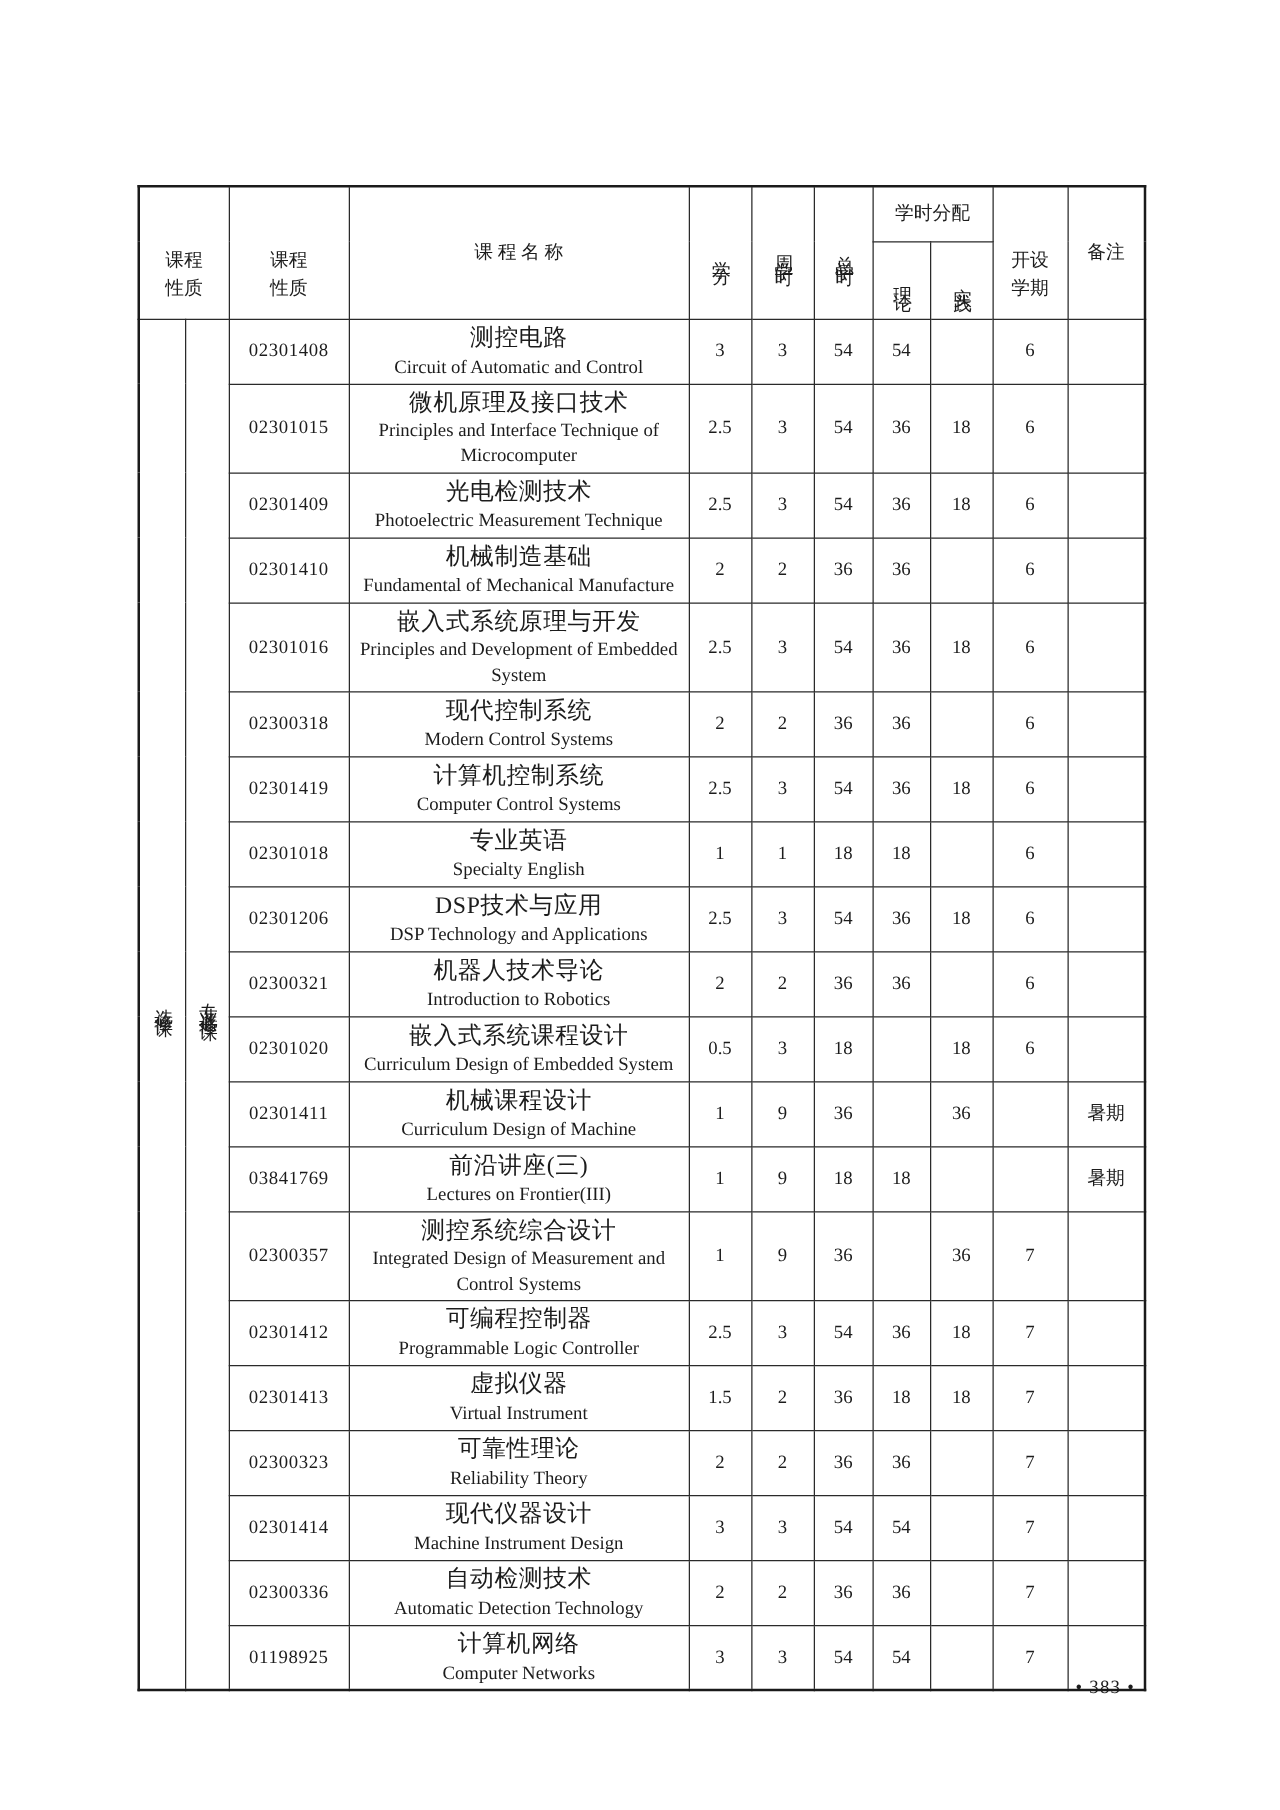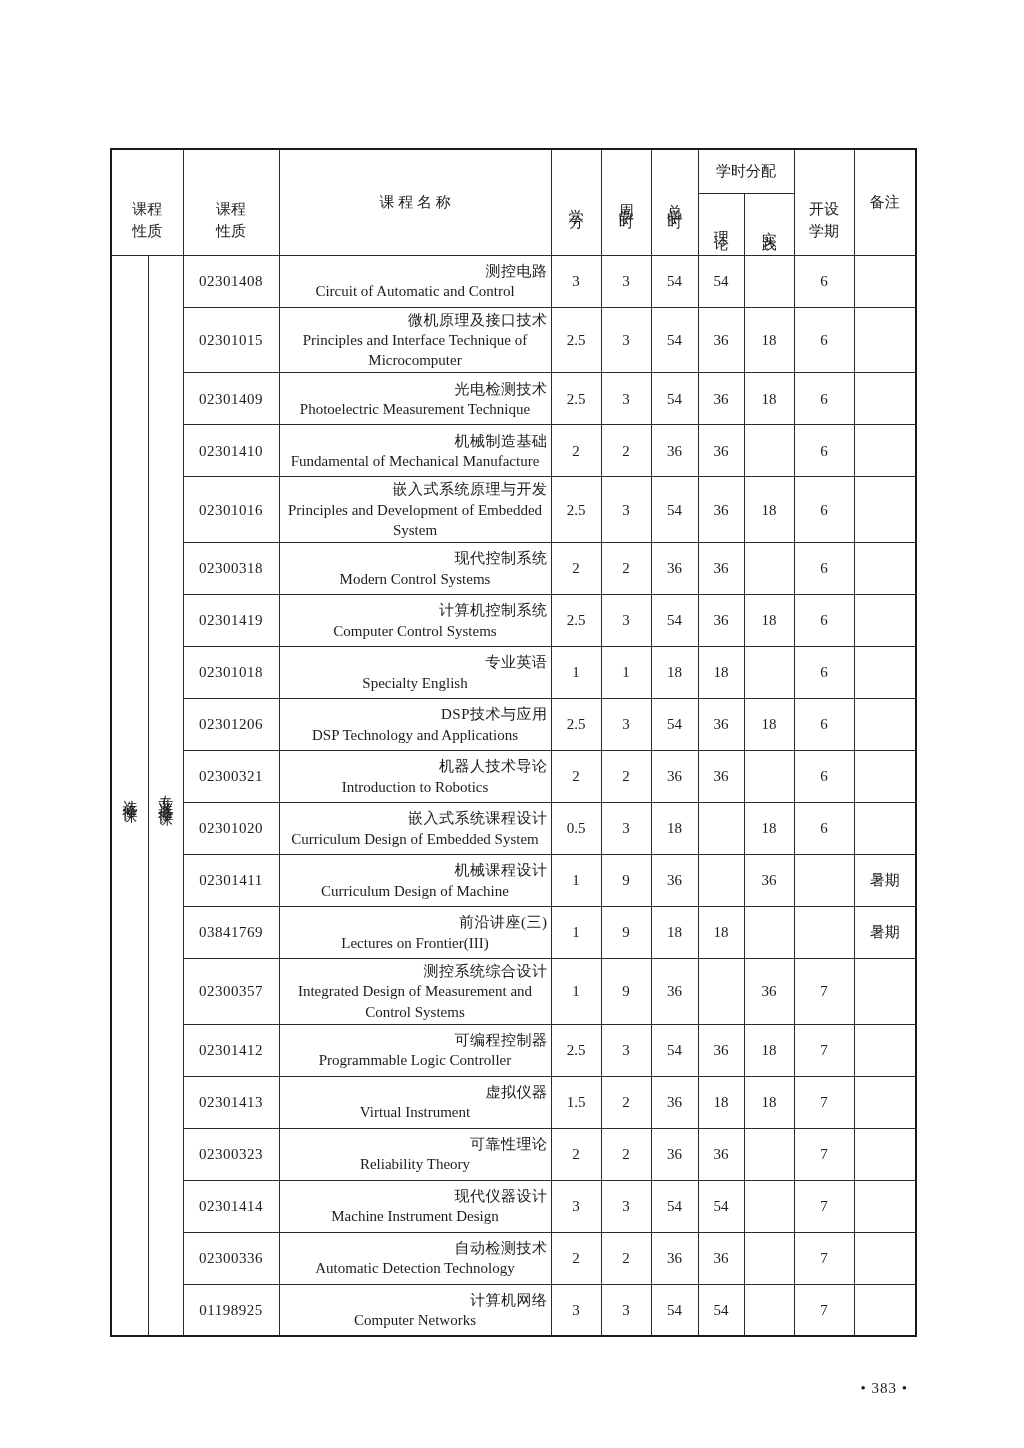--- a/index.html
+++ b/index.html
@@ -46,27 +46,27 @@
     font-size: 15px;
   }
   th .vert { letter-spacing: 5px; }
   .wrap2 {
     display: inline-block;
     width: 2.3em;
     line-height: 1.5;
     margin-top: 36px;
   }
   .name-cell { padding: 4px 10px; }
-  .name-cn { font-size: 15px; letter-spacing: 0.5px; text-align: right; }
+  .name-cn { font-size: 19px; letter-spacing: 0.5px; }
   .name-en { font-size: 15px; }
   .code-cell { font-size: 15px; letter-spacing: 0.5px; margin-left: 32px; }
   .num-cell { font-size: 15px; }
   .page-number {
     position: absolute;
-    top: 1380px;
+    top: 1342px;
     right: 116px;
     font-size: 15px;
     letter-spacing: 1px;
   }
 </style>
 </head>
 <body>
 
 <div class="page">
 

